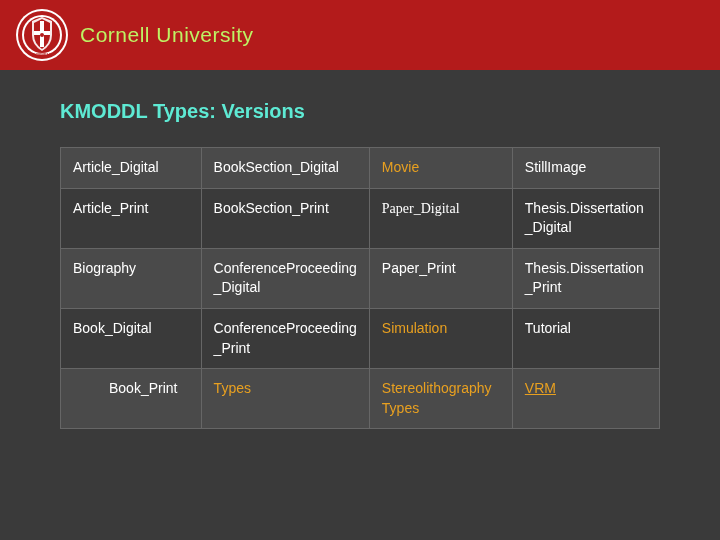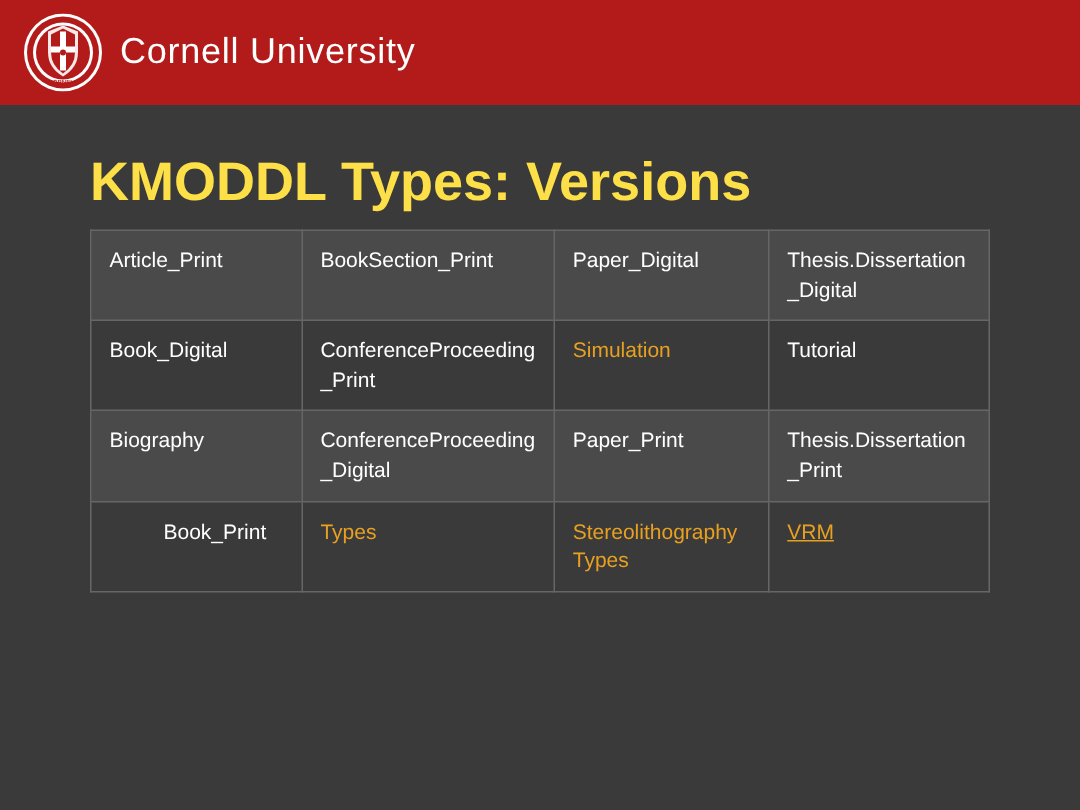--- a/index.html
+++ b/index.html
@@ -27,36 +27,36 @@
       align-items: center;
       gap: 10px;
     }
 
     #cornell-seal {
       width: 52px;
       height: 52px;
     }
 
     #university-name {
-      color: #ffffff;
-      font-size: 24px;
+      color: #bef264;
+      font-size: 21px;
       font-weight: normal;
       letter-spacing: 0.5px;
     }
 
     
     #main-content {
       padding: 30px 60px 20px 60px;
     }
 
     #page-title {
-      color: #fde047;
-      font-size: 36px;
+      color: #5eead4;
+      font-size: 20px;
       font-weight: bold;
-      margin-bottom: 11px;
+      margin-bottom: 24px;
     }
 
     
     #types-table {
       width: 100%;
       border-collapse: collapse;
       color: white;
     }
 
     #types-table td {
@@ -105,41 +105,47 @@
     </svg>
   </div>
   <span id="university-name">Cornell University</span>
 </div>
 
 <div id="main-content">
   <div id="page-title">KMODDL Types: Versions</div>
 
   <table id="types-table">
     <tbody id="table-body">
+    <tr>
+          <td style="white-space: pre-line;">Article_Digital</td>
+          <td style="white-space: pre-line;">BookSection_Digital</td>
+          <td class="highlight" style="white-space: pre-line;">Movie</td>
+          <td style="white-space: pre-line;">StillImage</td>
+        </tr>
         <tr>
           <td style="white-space: pre-line;">Article_Print</td>
           <td style="white-space: pre-line;">BookSection_Print</td>
-          <td style="white-space: pre-line;">Paper_Digital</td>
+          <td style="white-space: pre-line; font-family: Liberation Serif, serif;">Paper_Digital</td>
           <td style="white-space: pre-line;">Thesis.Dissertation
 _Digital</td>
-        </tr>
-        <tr>
-          <td style="white-space: pre-line;">Book_Digital</td>
-          <td style="white-space: pre-line;">ConferenceProceeding
-_Print</td>
-          <td class="highlight" style="white-space: pre-line;">Simulation</td>
-          <td style="white-space: pre-line;">Tutorial</td>
         </tr>
         <tr>
           <td style="white-space: pre-line;">Biography</td>
           <td style="white-space: pre-line;">ConferenceProceeding
 _Digital</td>
           <td style="white-space: pre-line;">Paper_Print</td>
           <td style="white-space: pre-line;">Thesis.Dissertation
 _Print</td>
+        </tr>
+        <tr>
+          <td style="white-space: pre-line;">Book_Digital</td>
+          <td style="white-space: pre-line;">ConferenceProceeding
+_Print</td>
+          <td class="highlight" style="white-space: pre-line;">Simulation</td>
+          <td style="white-space: pre-line;">Tutorial</td>
         </tr>
         <tr>
           <td style="white-space: pre-line; padding-left: 48px;">Book_Print</td>
           <td class="highlight" style="white-space: pre-line;">Types</td>
           <td class="highlight" style="white-space: pre-line;">Stereolithography
 Types</td>
           <td class="highlight" style="white-space: pre-line; text-decoration: underline;">VRM</td>
         </tr>
       </tbody>
   </table>

